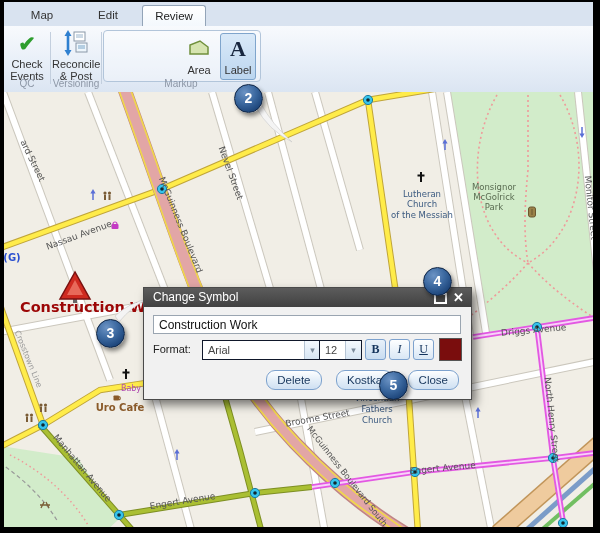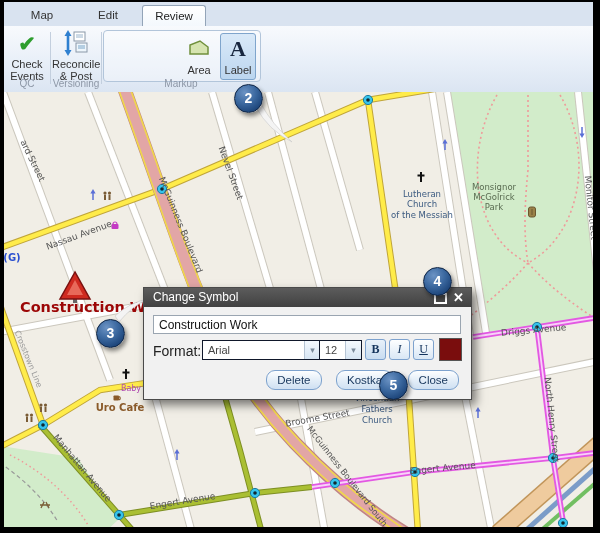--- a/index.html
+++ b/index.html
@@ -46,21 +46,21 @@
        line-height:19px;}
   .dtitle .ttext{padding-left:9px;}
   .wbox{position:absolute;right:24px;top:5px;width:9px;height:7px;
        border:2px solid #fff;cursor:default;}
   .wclose{position:absolute;right:7px;top:0;color:#fff;font-size:13px;
        line-height:19px;font-weight:bold;cursor:default;}
   .dinput{position:absolute;left:9px;top:27px;width:296px;height:17px;
        border:1px solid #9aa5b1;background:#fff;font-size:12px;padding:0 5px;
        font-family:"Liberation Sans",sans-serif;color:#111;}
   .frow{position:absolute;left:9px;top:52px;width:310px;height:20px;}
-  .flabel{position:absolute;left:0;top:3px;font-size:14px;color:#222;text-align:right;}
+  .flabel{position:absolute;left:0;top:3px;font-size:11px;color:#222;text-align:right;}
   .combo{position:absolute;top:0;height:18px;border:1px solid #0f172a;background:#fff;
        font-size:11px;color:#444;line-height:18px;padding-left:5px;}
   .combo .carrow{position:absolute;right:0;top:0;width:15px;height:100%;text-align:center;
        background:linear-gradient(#f4f9fe,#d7e5f3);border-left:1px solid #b5c4d4;
        color:#7a8a9a;font-size:9px;}
   .combo-font{left:49px;width:112px;}
   .combo-size{left:166px;width:36px;}
   .sbtn{position:absolute;top:-1px;width:21px;height:21px;
        background:linear-gradient(#fdfeff,#d9e7f5);border:1px solid #7da2ce;
        border-radius:3px;font-family:"Liberation Serif",serif;font-size:12px;

